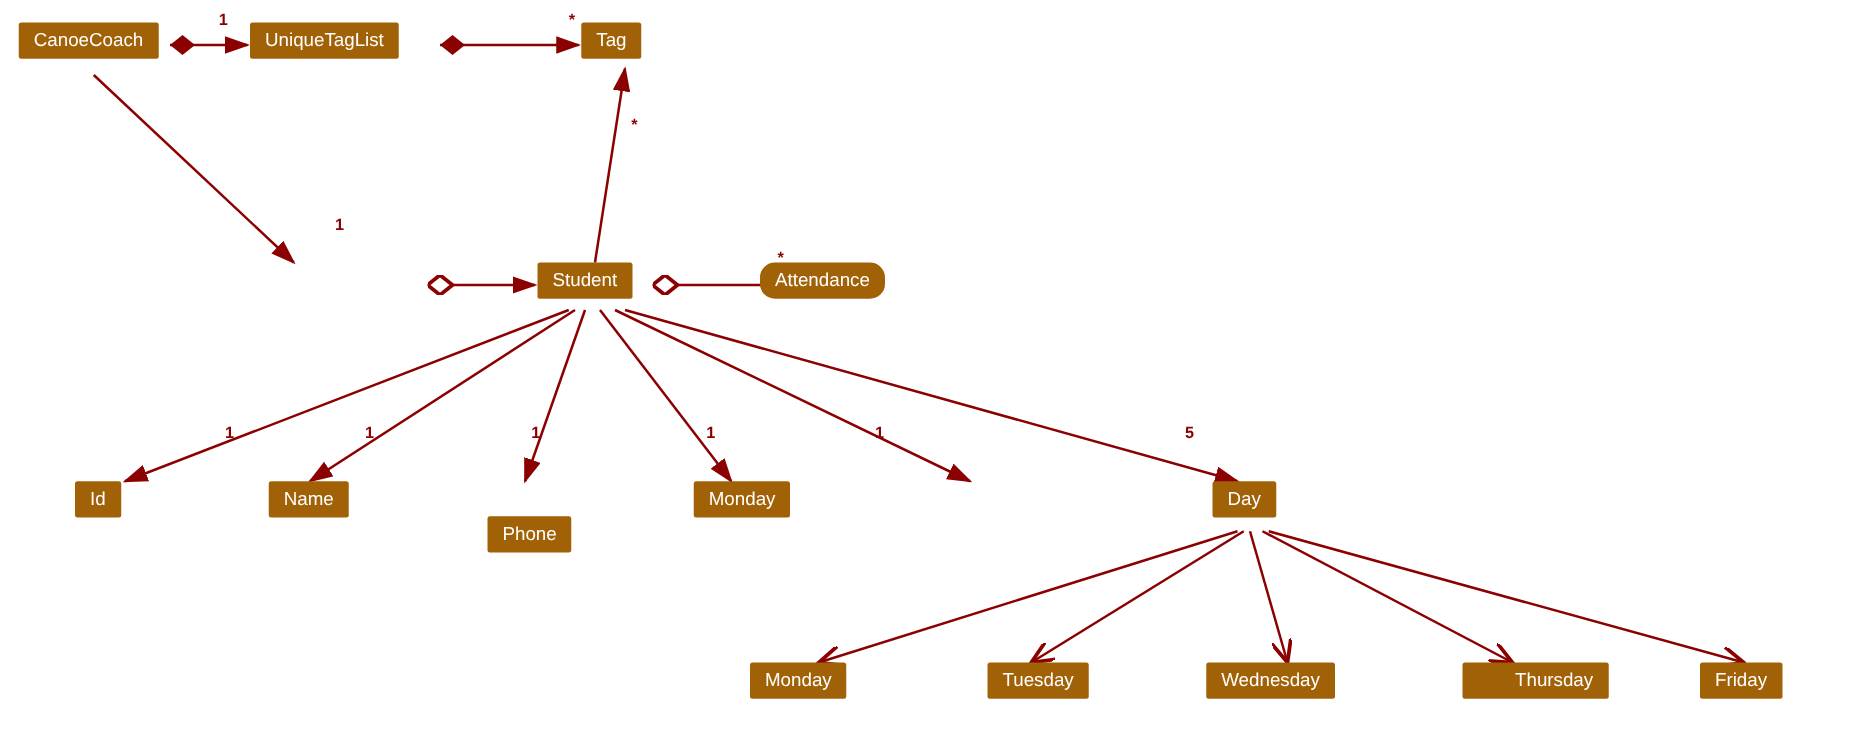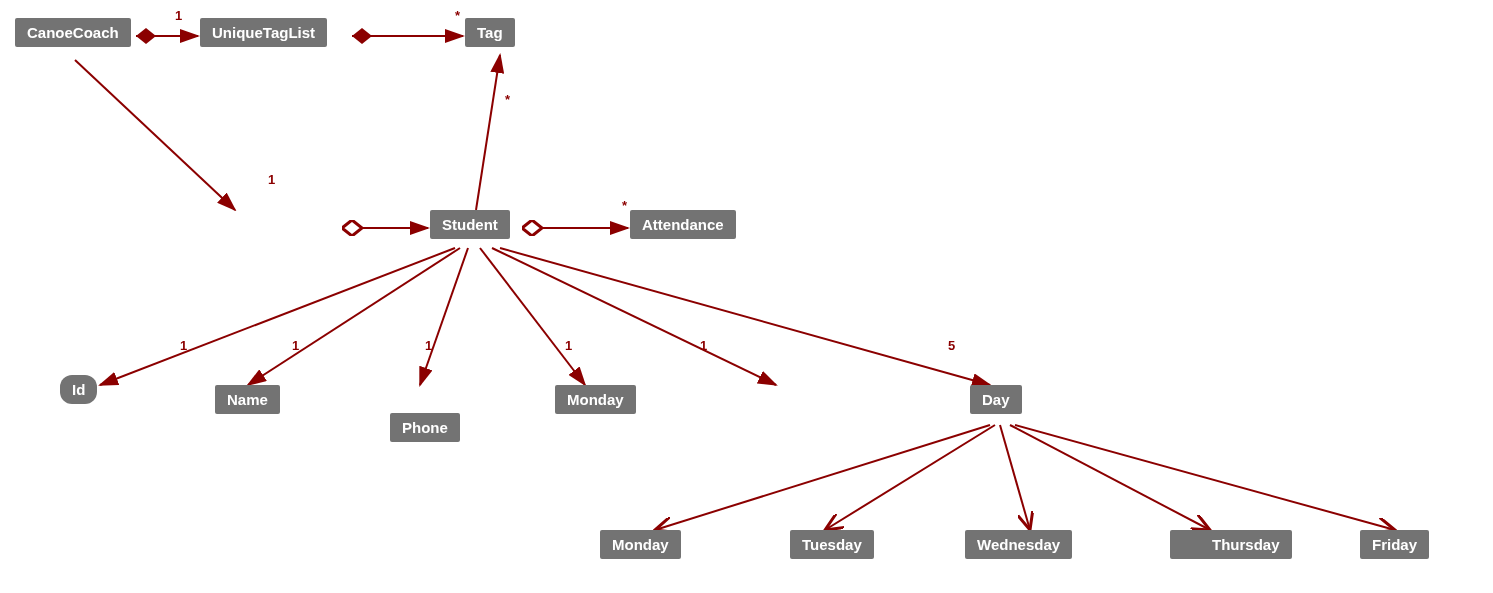--- a/index.html
+++ b/index.html
@@ -17,24 +17,24 @@
     }
     svg#lines {
       position: absolute;
       top: 0; left: 0;
       width: 1493px;
       height: 593px;
       pointer-events: none;
     }
     .uml-box {
       position: absolute;
-      background: #737373;
+      background: #a16207;
       color: #ffffff;
       font-size: 15px;
-      font-weight: bold;
+      font-weight: normal;
       padding: 6px 12px;
       border-radius: 2px;
       text-align: center;
       white-space: nowrap;
       user-select: none;
     }
     .multiplicity {
       position: absolute;
       color: #8b0000;
       font-size: 13px;
@@ -102,23 +102,23 @@
 
   <div class="uml-box" style="left:15px; top:18px;">CanoeCoach</div>
 
   <div class="uml-box" style="left:200px; top:18px;">UniqueTagList</div>
 
   <div class="uml-box" style="left:465px; top:18px;">Tag</div>
 
 
   <div class="uml-box" style="left:430px; top:210px;">Student</div>
 
-  <div class="uml-box" style="left:630px; top:210px;">Attendance</div>
+  <div class="uml-box" style="left:608px; top:210px;border-radius:12px;">Attendance</div>
 
-  <div class="uml-box" style="left:60px; top:375px;border-radius:12px;">Id</div>
+  <div class="uml-box" style="left:60px; top:385px;">Id</div>
 
   <div class="uml-box" style="left:215px; top:385px;">Name</div>
 
   <div class="uml-box" style="left:390px; top:385px;margin-top:28px;">Phone</div>
 
   <div class="uml-box" style="left:555px; top:385px;">Monday</div>
 
 
   <div class="uml-box" style="left:970px; top:385px;">Day</div>
 

